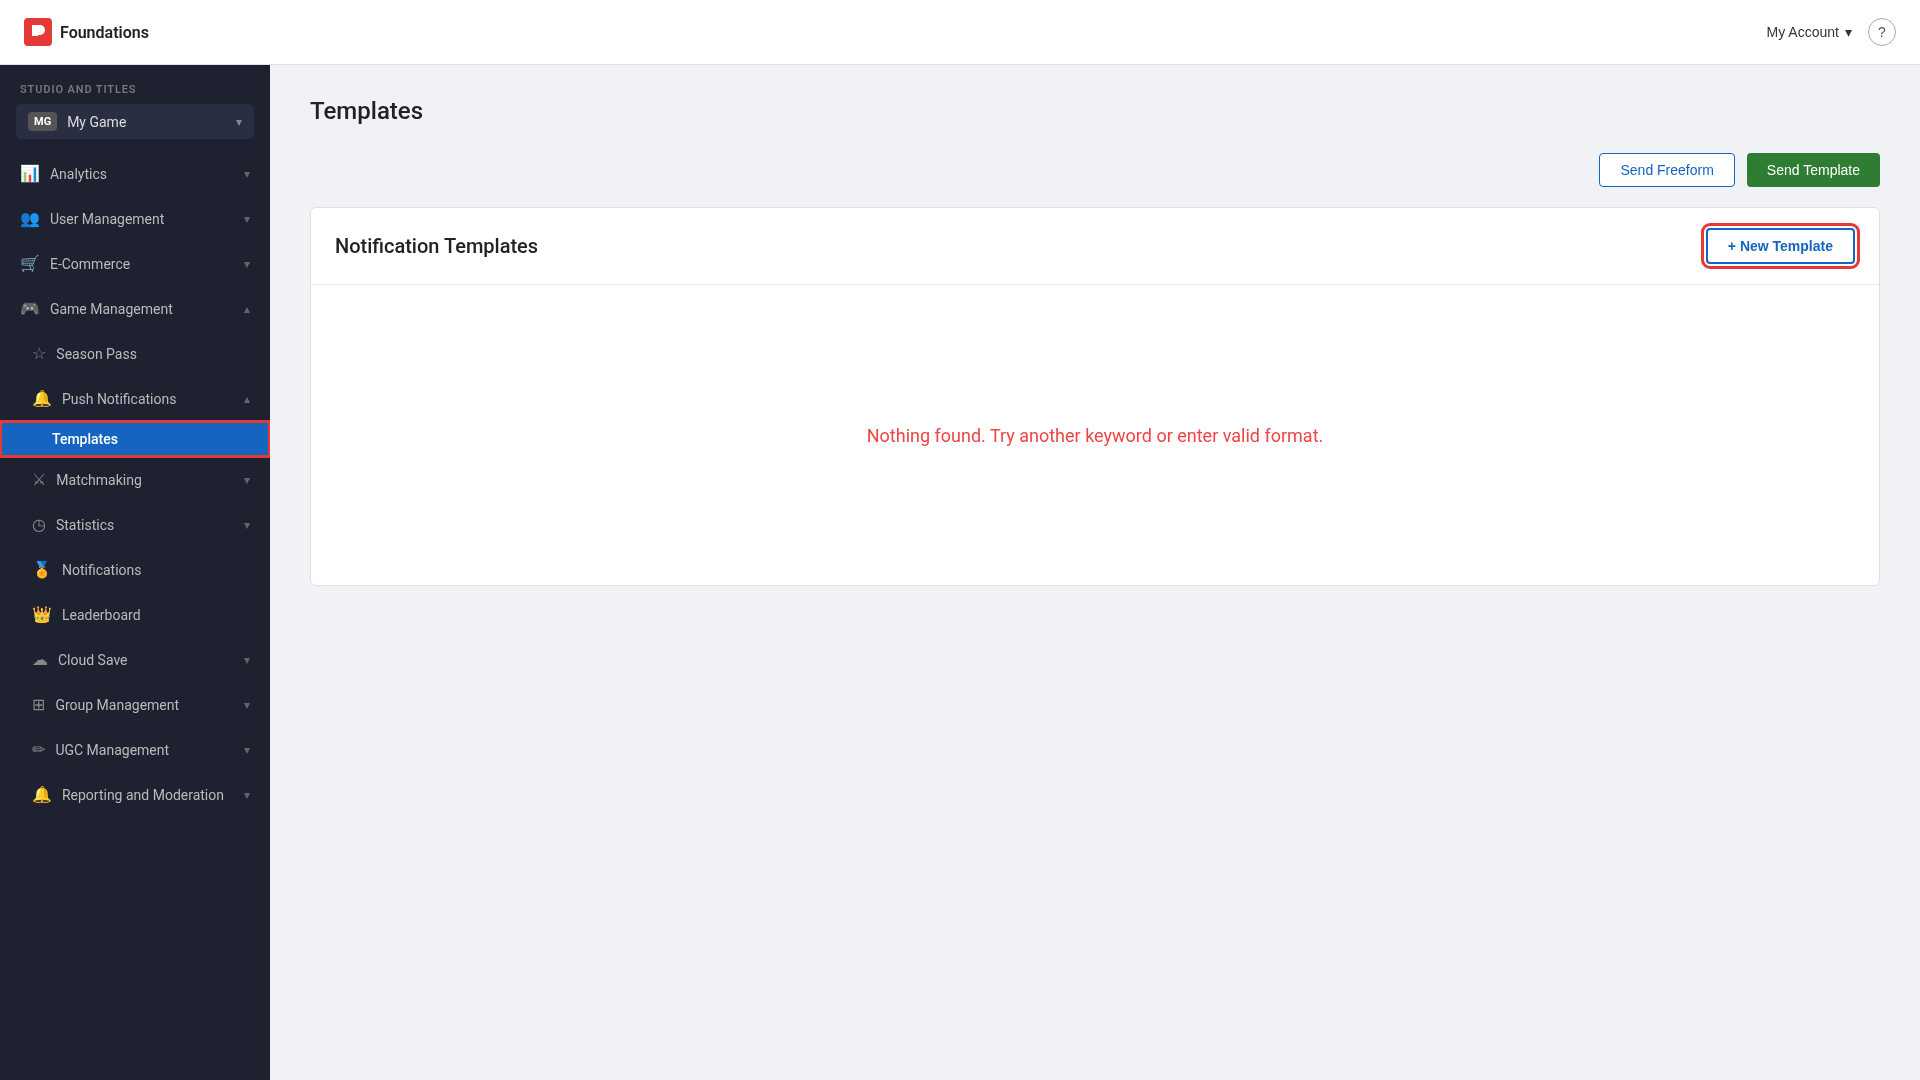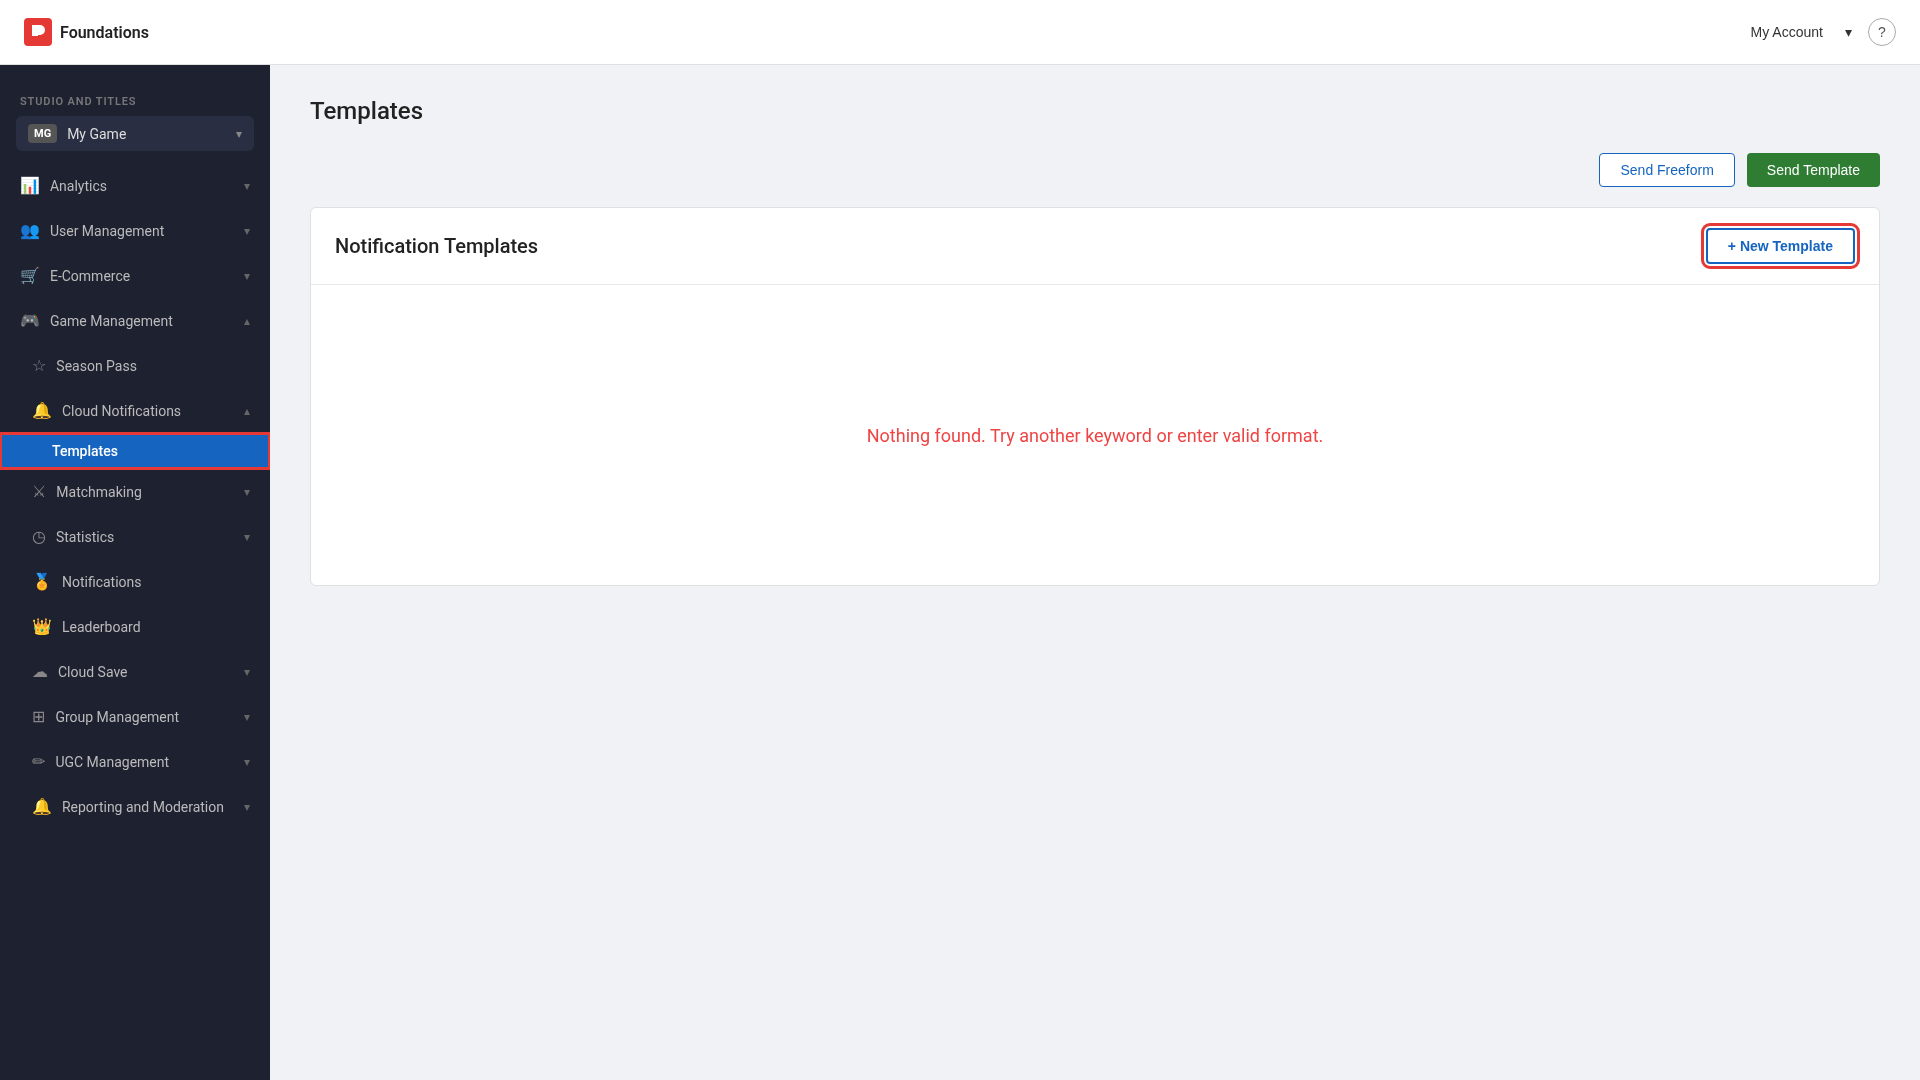--- a/index.html
+++ b/index.html
@@ -32,21 +32,21 @@
       color: #222;
     }
     .header-right {
       display: flex;
       align-items: center;
       gap: 16px;
     }
     .my-account-btn {
       display: flex;
       align-items: center;
-      gap: 22px;
+      gap: 6px;
       cursor: pointer;
       font-size: 14px;
       color: #333;
       background: none;
       border: none;
     }
     .help-btn {
       width: 28px;
       height: 28px;
       border-radius: 50%;
@@ -77,21 +77,20 @@
       display: flex;
       flex-direction: column;
     }
     .sidebar-section-label {
       font-size: 11px;
       font-weight: 600;
       color: #777;
       letter-spacing: 0.08em;
       padding: 18px 20px 8px;
       text-transform: uppercase;
-      margin-top: 12px;
     }
     .studio-selector {
       margin: 0 16px 12px;
       background: #2a2e42;
       border-radius: 6px;
       padding: 8px 12px;
       display: flex;
       align-items: center;
       gap: 10px;
       cursor: pointer;
@@ -298,21 +297,21 @@
     <div class="nav-item" style="padding-left:32px;">
       <div class="nav-item-left">
         <span class="nav-icon">☆</span>
         <span>Season Pass</span>
       </div>
     </div>
 
     <div class="nav-item" style="padding-left:32px;">
       <div class="nav-item-left">
         <span class="nav-icon">🔔</span>
-        <span>Cloud Notifications</span>
+        <span>Push Notifications</span>
       </div>
       <span class="nav-chevron">▴</span>
     </div>
 
 
     <div class="sub-nav-item active" style="outline: 3px solid #e53935; outline-offset: -2px;">
       <span>Templates</span>
     </div>
 
     <div class="nav-item" style="padding-left:32px;">

